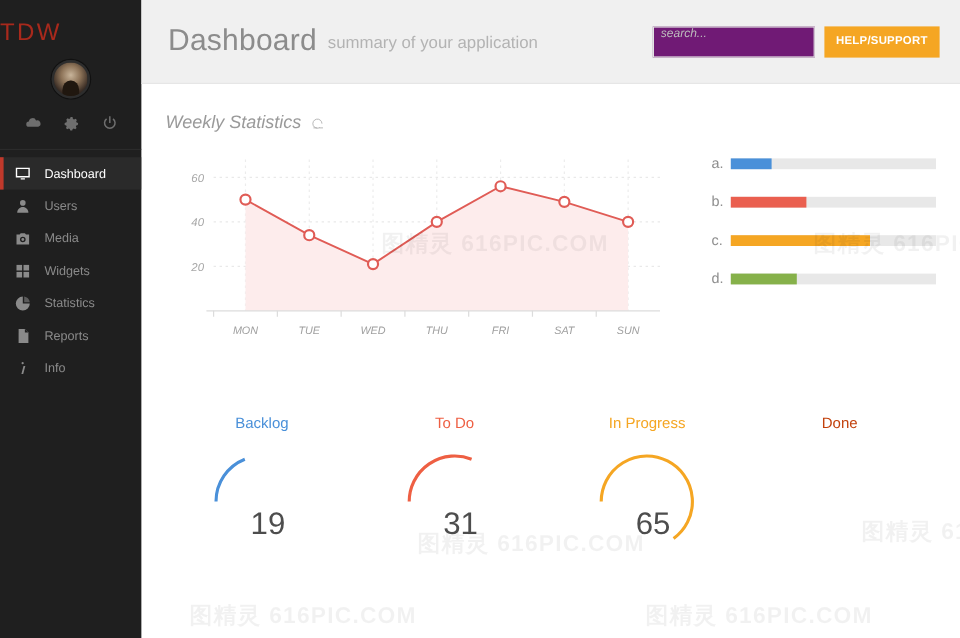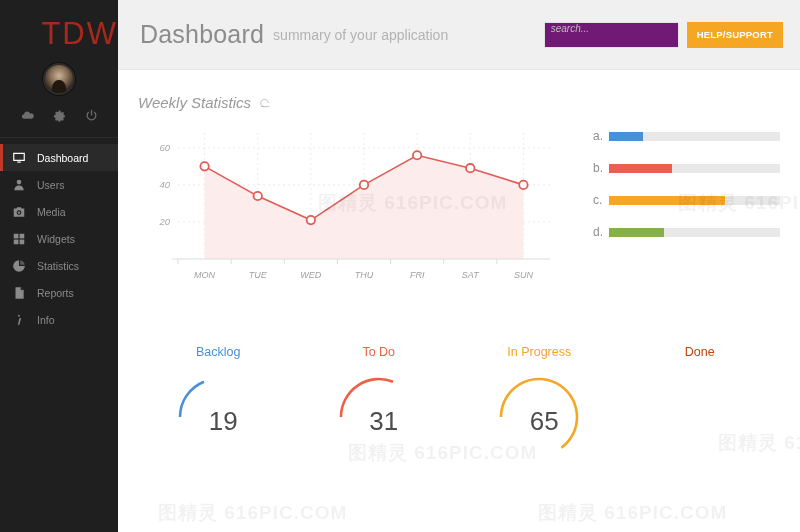--- a/index.html
+++ b/index.html
@@ -12,23 +12,23 @@
   #app { position: relative; width: 800px; height: 532px; display: flex; }
 
   
   .sidebar {
     width: 118px; height: 532px;
     background: #1f1f1f;
     flex: 0 0 118px;
     position: relative;
   }
   .logo {
-    text-align: right;
+    text-align: left;
     color: #a8291c;
-    font-size: 31px;
+    font-size: 20px;
     letter-spacing: 2px;
     font-weight: 300;
     padding-top: 16px;
     font-family: "Liberation Sans", sans-serif;
   }
   .avatar-wrap { display: flex; justify-content: center; margin-top: 11px; }
   .avatar {
     width: 32px; height: 32px; border-radius: 50%;
     background: radial-gradient(circle at 50% 38%, #c8b49a 0%, #8d7358 36%, #3a2d25 70%, #16120f 100%);
     border: 2px solid #2d2d2d;
@@ -120,21 +120,21 @@
   .usage-fill { height: 100%; }
 
   .gauges { display: flex; margin-top: 46px; }
   .gauge {
     flex: 1; display: flex; flex-direction: column; align-items: center;
   }
   .gauge-label { font-size: 12.5px; margin-bottom: 12px; }
   .gauge-body { position: relative; width: 92px; height: 92px; }
   .gauge-body svg { position: absolute; left: 0; top: 0; }
   .gauge-value {
-    position: absolute; left: 0; top: 4px; width: 92px; height: 92px;
+    position: absolute; left: 0; top: 18px; width: 92px; height: 92px;
     display: flex; align-items: center; justify-content: center;
     font-size: 26px; color: #4d4d4d; padding-left: 10px;
   }
 
   
   .wm {
     position: absolute; pointer-events: none; user-select: none;
     color: rgba(0,0,0,0.055); font-size: 19px; letter-spacing: 1px;
     font-family: "Liberation Sans", sans-serif; white-space: nowrap;
     font-weight: bold;

